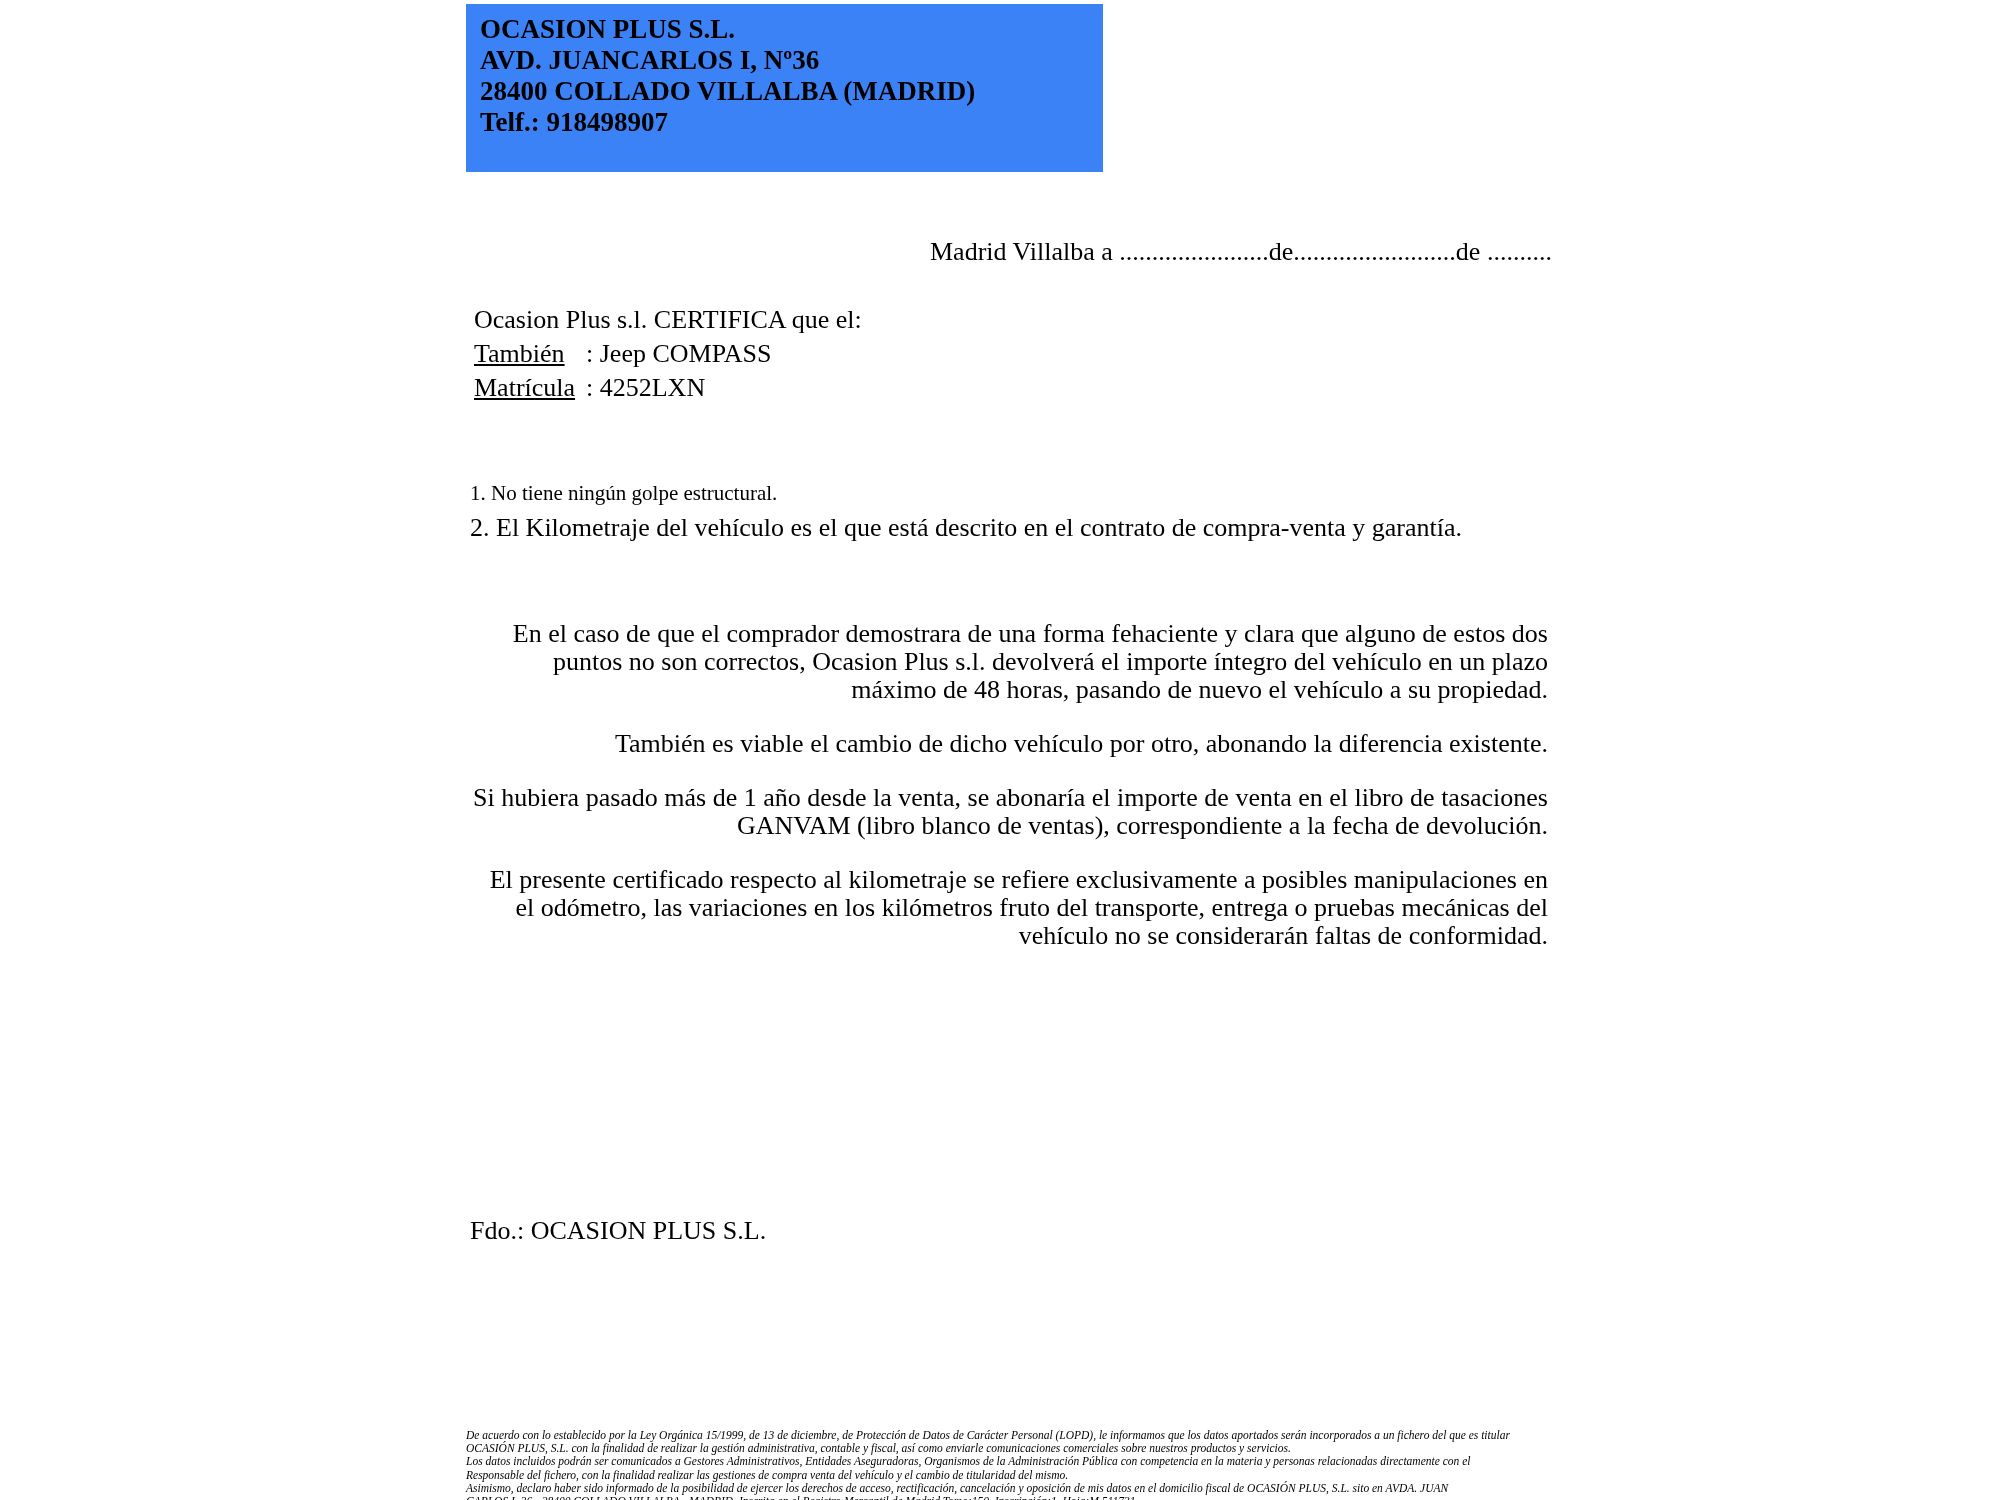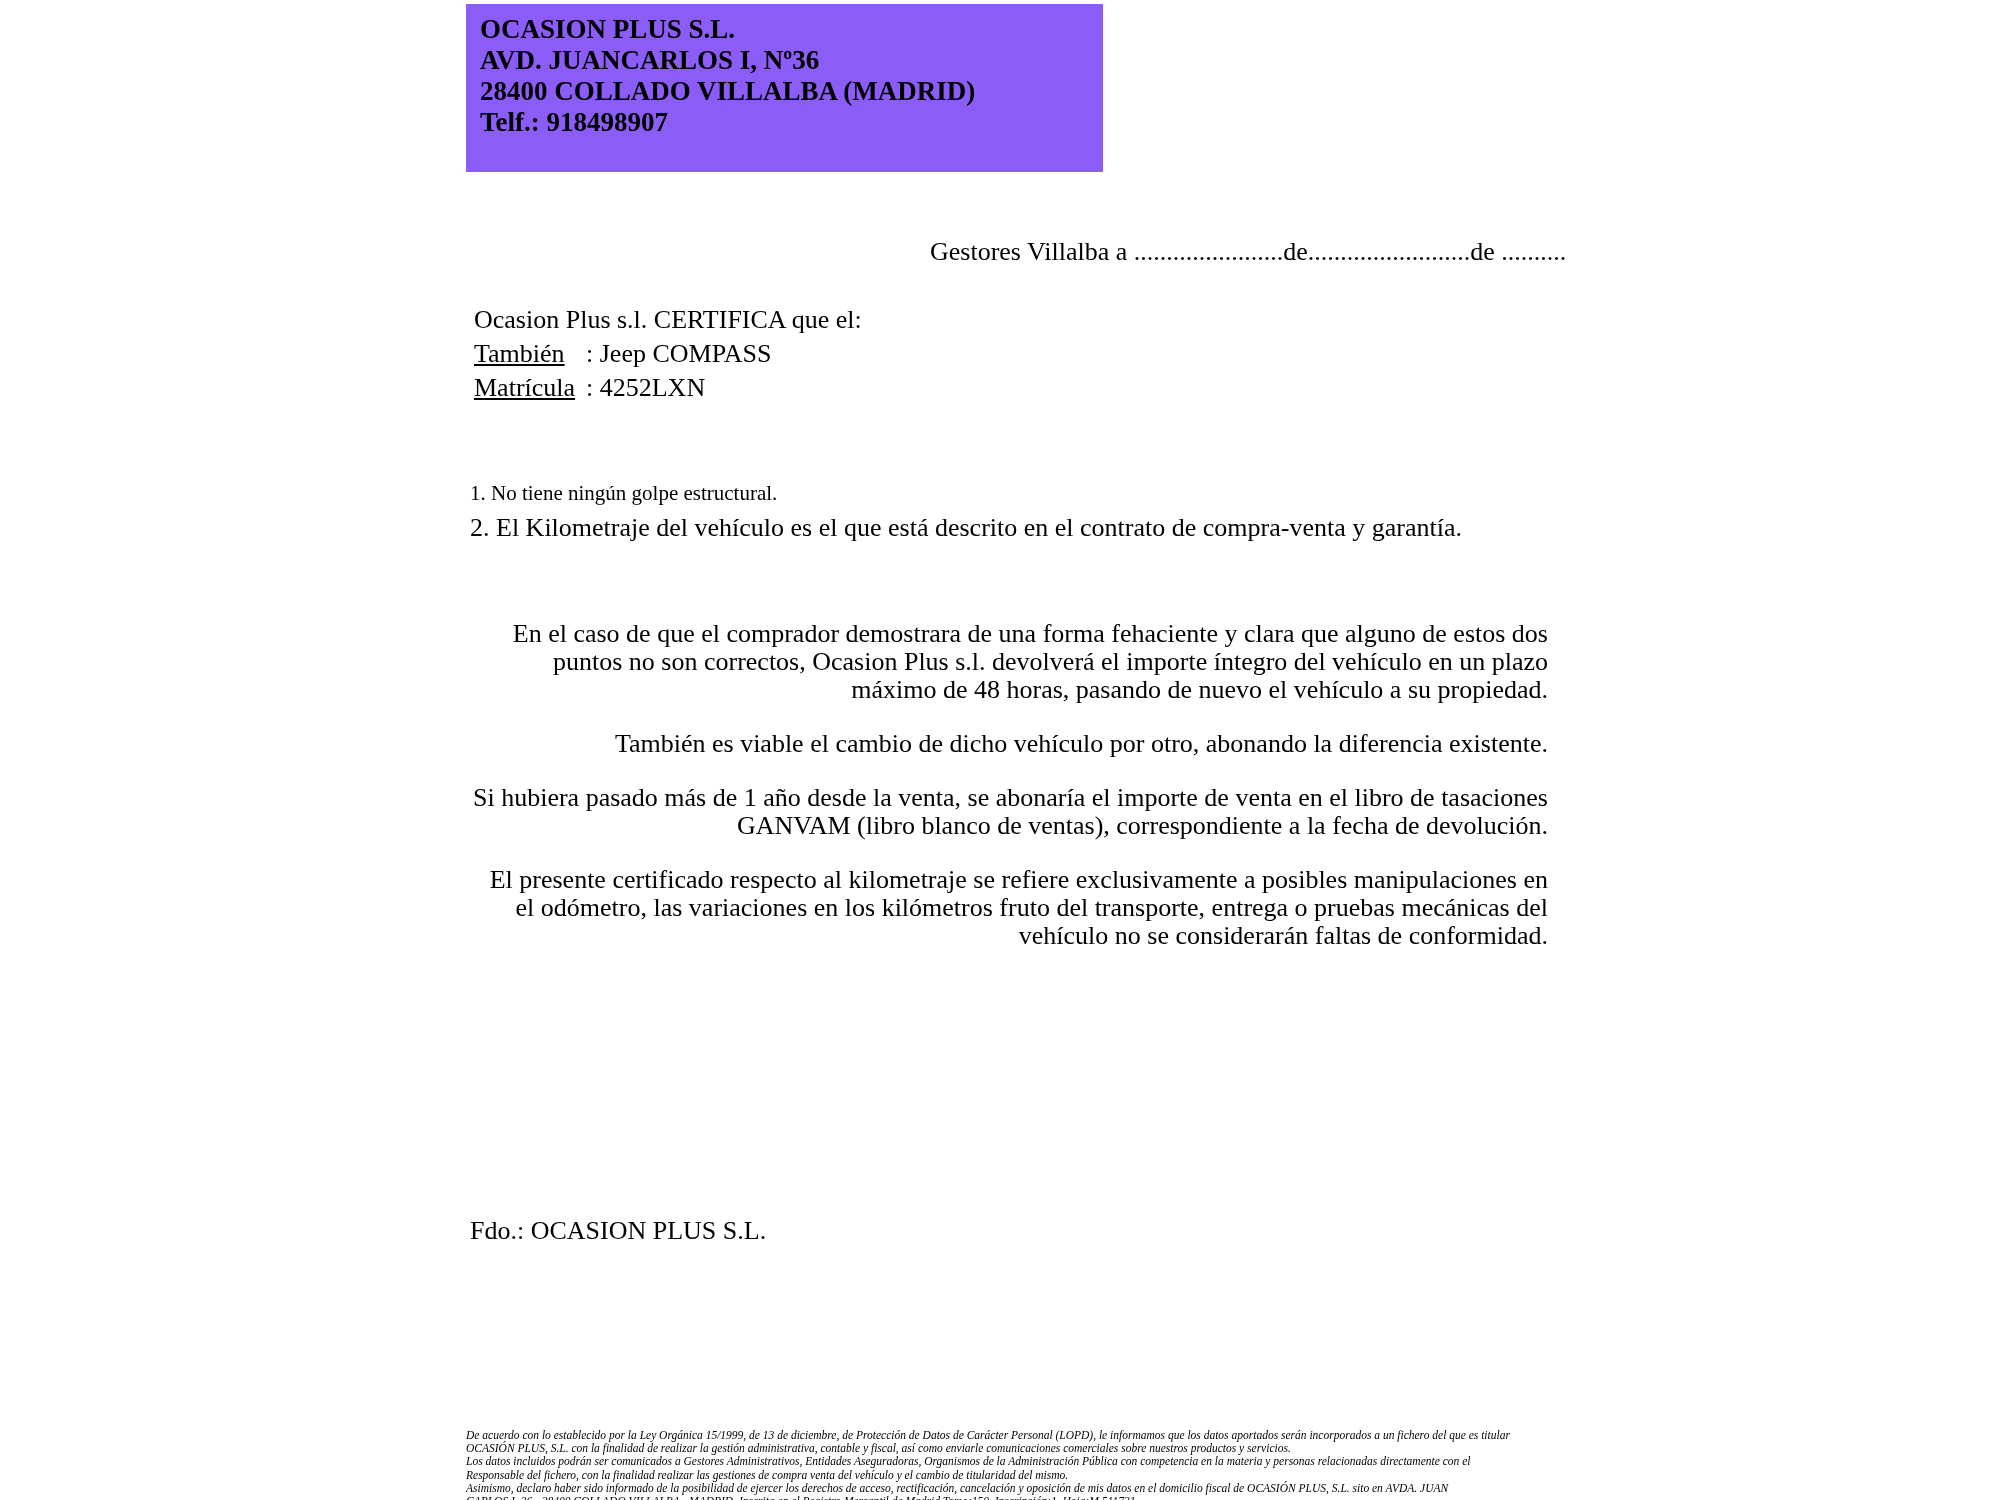--- a/index.html
+++ b/index.html
@@ -15,21 +15,21 @@
     font-family: "Liberation Serif", "DejaVu Serif", serif;
     color: #000000;
     overflow: hidden;
   }
   .letterhead {
     position: absolute;
     left: 466px;
     top: 4px;
     width: 637px;
     height: 168px;
-    background: #8b5cf6;
+    background: #3b82f6;
     padding: 10px 0 0 14px;
     box-sizing: border-box;
   }
   .letterhead .lh-line {
     font-size: 27px;
     font-weight: bold;
     line-height: 31px;
     white-space: nowrap;
   }
   .date-line {
@@ -100,21 +100,21 @@
 
 <div class="page">
 
   <div class="letterhead">
     <div class="lh-line">OCASION PLUS S.L.</div>
     <div class="lh-line">AVD. JUANCARLOS I, Nº36</div>
     <div class="lh-line">28400 COLLADO VILLALBA (MADRID)</div>
     <div class="lh-line">Telf.: 918498907</div>
   </div>
 
-  <div class="date-line">Gestores Villalba a .......................de.........................de ..........</div>
+  <div class="date-line">Madrid Villalba a .......................de.........................de ..........</div>
 
   <div class="certify">
     <div class="cert-row">Ocasion Plus s.l. CERTIFICA que el:</div>
     <div class="cert-row">
       <span class="label">También</span><span>: Jeep COMPASS</span>
     </div>
     <div class="cert-row">
       <span class="label">Matrícula</span><span>: 4252LXN</span>
     </div>
   </div>

